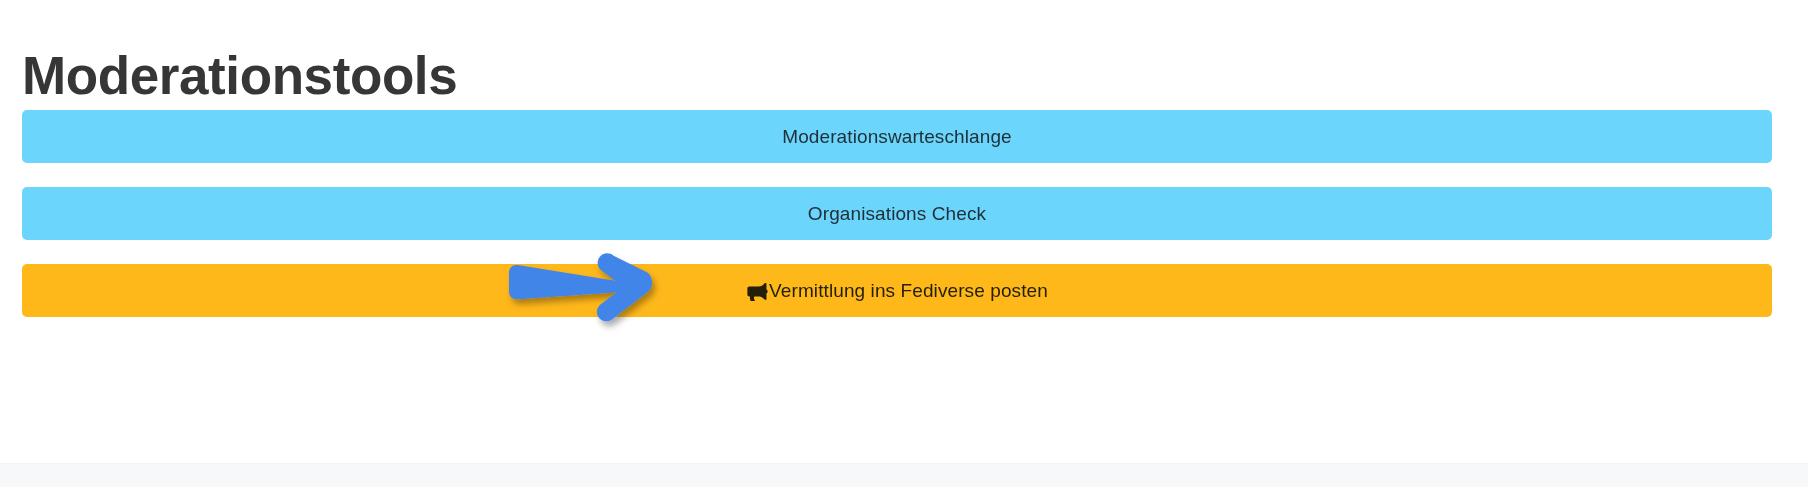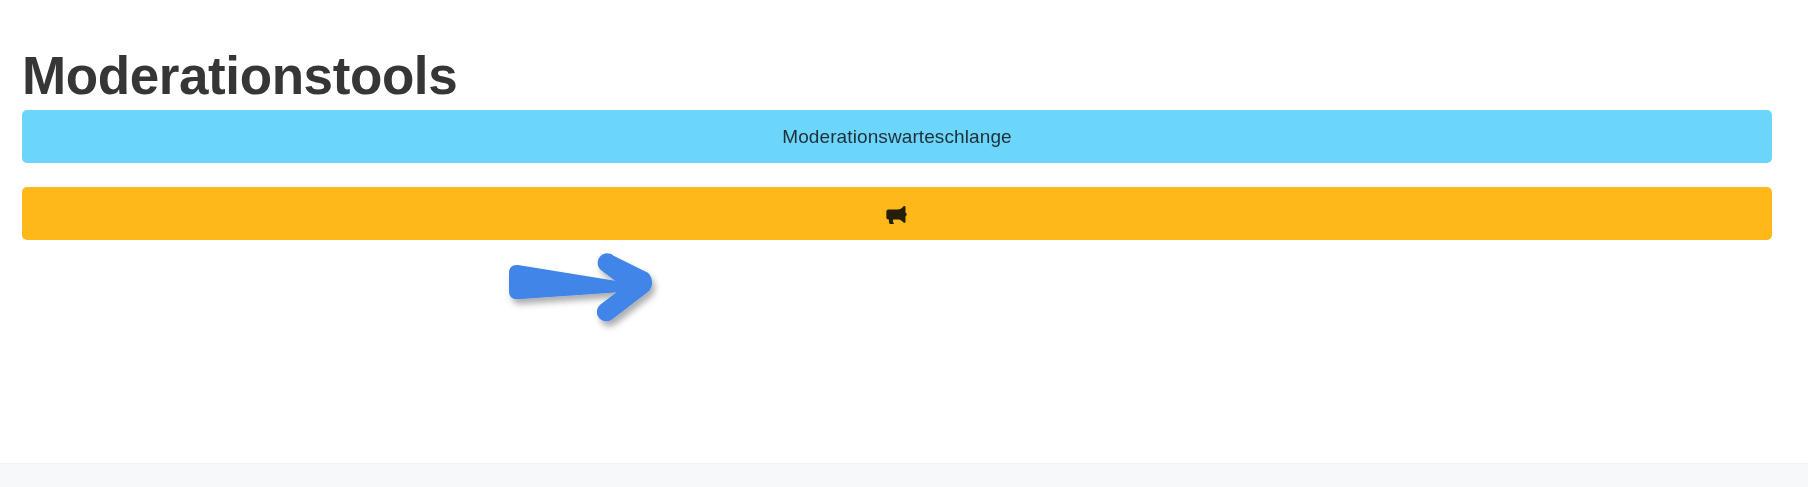--- a/index.html
+++ b/index.html
@@ -117,27 +117,31 @@
 
   <h1 class="page-title">Moderationstools</h1>
 
   <div class="button-stack">
 
     <button class="tool-button info">
       <span class="btn-label">Moderationswarteschlange</span>
     </button>
 
 
+    <button class="tool-button info">
+      <span class="btn-label">Organisations Check</span>
+    </button>
 
     <button class="tool-button warning">
       <span class="btn-icon">
         <svg width="21" height="18" viewBox="0 0 576 512" aria-hidden="true">
           <path fill="#231f0a" d="M576 240c0-23.6-12.9-44.3-32-55.4L544 32c0-12.9-7.8-24.6-19.8-29.6s-25.7-2.2-34.9 6.9L449.8 48.8C417.6 80.1 374.5 98 329.4 98H56C25.1 98 0 123.1 0 154l0 172c0 30.9 25.1 56 56 56l21.2 0c-3.4 13.9-5.2 28.5-5.2 43.5 0 31.5 7.8 61.3 21.6 87.4 5.4 10.2 16.3 16.1 27.8 16.1l60.6 0c25 0 39.8-29.1 24.1-48.6-12.3-15.3-19.6-34.7-19.6-55.8 0-14.6 3.5-28.4 9.8-40.6H329.4c45.1 0 88.2 17.9 120.4 49.2l39.5 39.5c9.2 9.2 22.9 11.9 34.9 6.9s19.8-16.6 19.8-29.6l0-152.6c19.1-11.1 32-31.8 32-55.4z"></path>
         </svg>
       </span>
+      <span class="btn-label">Vermittlung ins Fediverse posten</span>
     </button>
 
   </div>
 
   <div class="arrow-annotation">
     <svg width="185" height="62" viewBox="0 0 185 62" aria-hidden="true">
       <defs>
         <filter id="arrowShadow" x="-25%" y="-25%" width="160%" height="170%">
           <feDropShadow dx="3" dy="5" stdDeviation="3" flood-color="#000000" flood-opacity="0.32"></feDropShadow>
         </filter>

